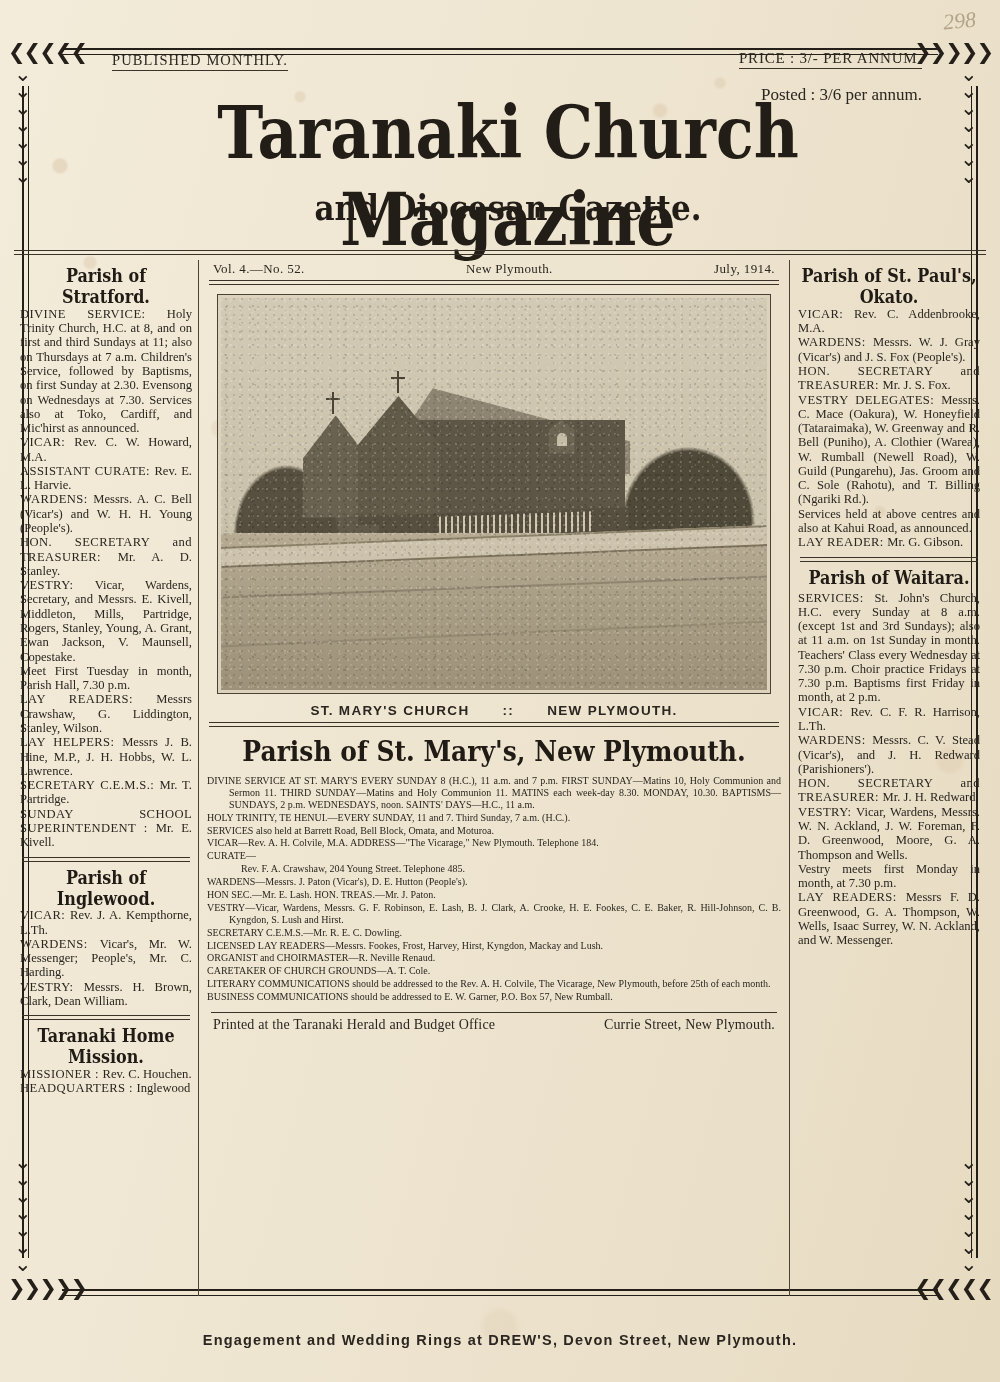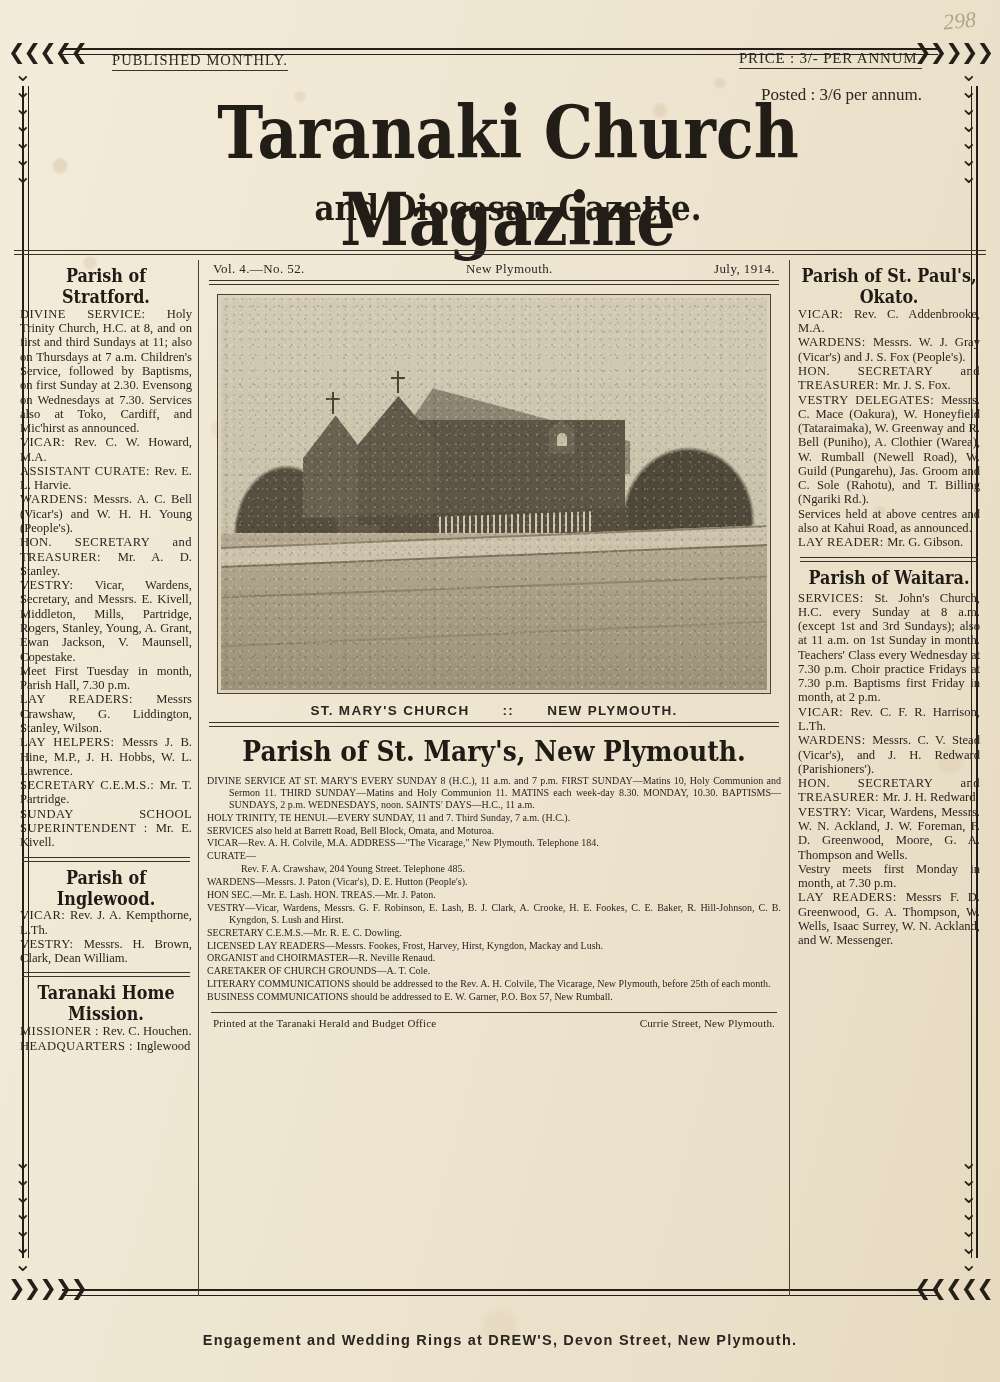--- a/index.html
+++ b/index.html
@@ -152,21 +152,21 @@
      margin:0 2px 8px;}
 
   .big-parish{font-family:"DejaVu Serif",serif;font-weight:bold;font-size:25px;
      text-align:center;color:#201b15;margin:2px 0 11px;
      transform:scaleY(1.14);transform-origin:center top;}
 
   .centry{font-size:10px;line-height:1.19;text-align:justify;margin-bottom:1px;}
   .centry.hang{padding-left:22px;text-indent:-22px;}
 
   .imprint-rule{border-top:1.5px solid #3a332a;margin:9px 4px 4px;}
-  .imprint{display:flex;justify-content:space-between;font-size:11px;
+  .imprint{display:flex;justify-content:space-between;font-size:14px;
      padding:0 6px;letter-spacing:.15px;}
 
   
   .adline{position:absolute;left:0;right:0;bottom:34px;text-align:center;
      font-family:"Liberation Sans",sans-serif;font-weight:bold;font-size:14.5px;
      letter-spacing:1.2px;color:#2b2620;}
 </style>
 </head>
 <body>
 
@@ -243,20 +243,21 @@
       <div class="ent"><span class="k">HON. SECRETARY and TREASURER: </span><span>Mr. A. D. Stanley.</span></div>
       <div class="ent"><span class="k">VESTRY: </span><span>Vicar, Wardens, Secretary, and Messrs. E. Kivell, Middleton, Mills, Partridge, Rogers, Stanley, Young, A. Grant, Ewan Jackson, V. Maunsell, Copestake.</span></div>
       <div class="ent"><span>Meet First Tuesday in month, Parish Hall, 7.30 p.m.</span></div>
       <div class="ent"><span class="k">LAY READERS: </span><span>Messrs Crawshaw, G. Liddington, Stanley, Wilson.</span></div>
       <div class="ent"><span class="k">LAY HELPERS: </span><span>Messrs J. B. Hine, M.P., J. H. Hobbs, W. L. Lawrence.</span></div>
       <div class="ent"><span class="k">SECRETARY C.E.M.S.: </span><span>Mr. T. Partridge.</span></div>
       <div class="ent"><span class="k">SUNDAY SCHOOL SUPERINTENDENT : </span><span>Mr. E. Kivell.</span></div>
       <div class="sep"></div>
       <div class="parish-head">Parish of Inglewood.</div>
       <div class="ent"><span class="k">VICAR: </span><span>Rev. J. A. Kempthorne, L.Th.</span></div>
+      <div class="ent"><span class="k">WARDENS: </span><span>Vicar's, Mr. W. Messenger; People's, Mr. C. Harding.</span></div>
       <div class="ent"><span class="k">VESTRY: </span><span>Messrs. H. Brown, Clark, Dean William.</span></div>
       <div class="sep"></div>
       <div class="parish-head">Taranaki Home Mission.</div>
       <div class="ent"><span class="k">MISSIONER : </span><span>Rev. C. Houchen.</span></div>
       <div class="ent"><span class="k">HEADQUARTERS : </span><span>Inglewood</span></div>
     </div>
 
   <div class="colC">
     <div class="cmeta">
       <div>Vol. 4.—No. 52.</div>

